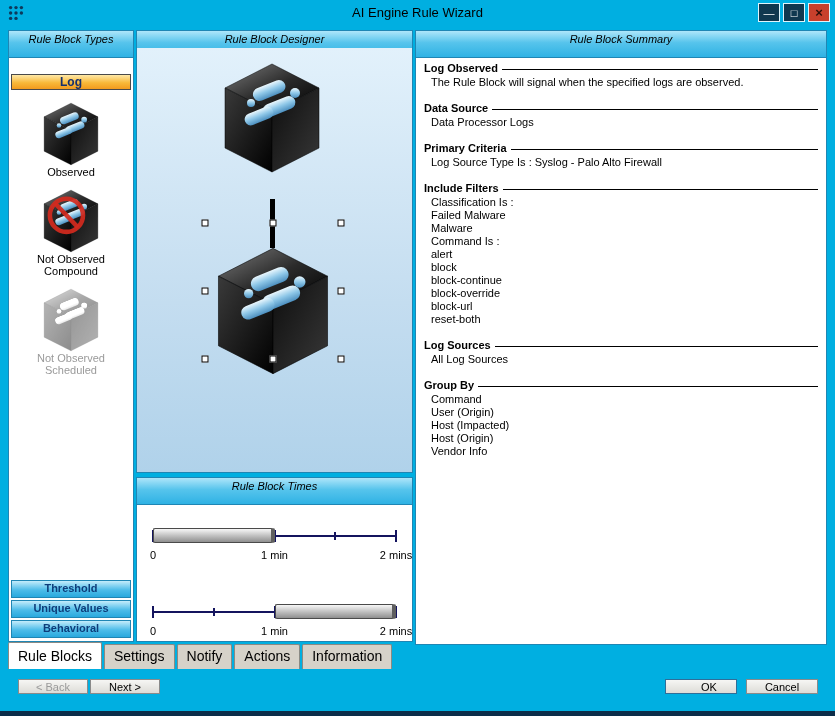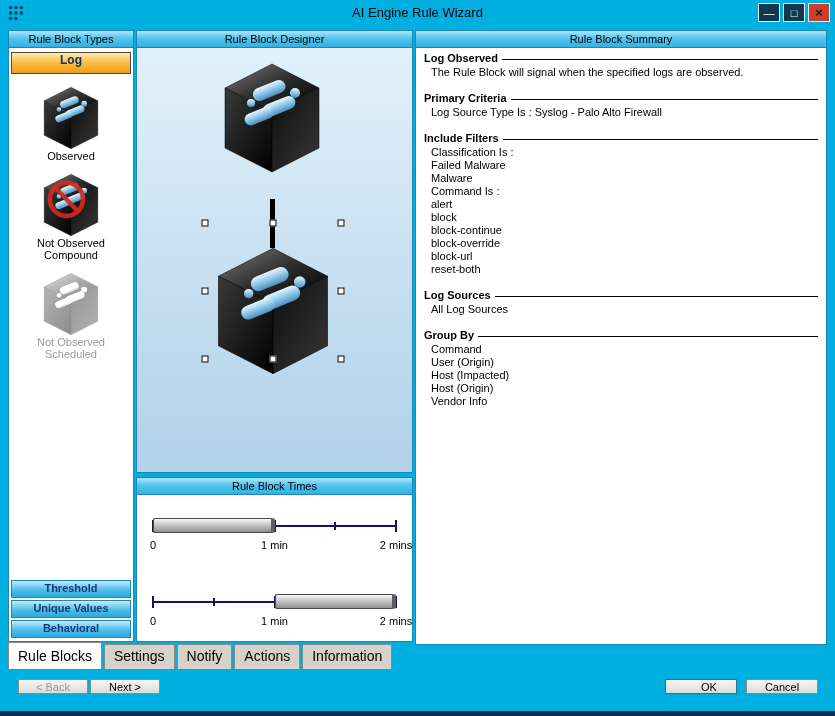--- a/index.html
+++ b/index.html
@@ -9,26 +9,26 @@
   
   .titlebar { position:absolute; top:0; left:0; right:0; height:26px; }
   .titlebar .title { position:absolute; left:0; right:0; top:5px; text-align:center; font-size:13px; color:#000; }
   .logo { position:absolute; left:7px; top:4px; width:18px; height:18px; }
   .controls { position:absolute; right:5px; top:3px; display:flex; gap:3px; }
   .wbtn { width:22px; height:19px; border:1px solid #dff4fb; display:flex; align-items:center; justify-content:center; font-size:11px; cursor:default; }
   .wbtn.min, .wbtn.max { background:#10384f; color:#fff; }
   .wbtn.close { background:#c8402c; color:#2a0d08; font-weight:bold; font-size:13px; }
 
   
-  .phead { height:17px; background:linear-gradient(180deg,#aee6fa,#56c4ec 45%,#2fb2e4); border-bottom:1px solid #1f86b4; font-size:11px; text-align:center; line-height:16px; color:#000; }
+  .phead { height:27px; background:linear-gradient(180deg,#aee6fa,#56c4ec 45%,#2fb2e4); border-bottom:1px solid #1f86b4; font-size:11px; text-align:center; line-height:16px; color:#000;font-style:italic; }
   .panel { border:1px solid #1f86b4; background:#fff; }
 
   
   .left-panel { position:absolute; left:8px; top:30px; width:126px; height:612px; }
-  .log-btn { margin:4px 2px 12px; height:22px; background:linear-gradient(180deg,#ffe9a8,#f8b93a 55%,#f29b1d); border:1px solid #4a4a4a; font-weight:bold; color:#15306e; text-align:center; line-height:15px; font-size:12px; cursor:pointer; }
+  .log-btn { margin:16px 2px 12px; height:16px; background:linear-gradient(180deg,#ffe9a8,#f8b93a 55%,#f29b1d); border:1px solid #4a4a4a; font-weight:bold; color:#15306e; text-align:center; line-height:15px; font-size:12px; cursor:pointer; }
   .type-item { text-align:center; margin-bottom:11px; }
   .cube-icon { width:58px; height:64px; display:block; margin:0 auto; }
   .cube-icon.dim { filter:grayscale(1) brightness(1.5) opacity(0.45); }
   .type-label { font-size:11px; color:#000; line-height:12px; }
   .type-label.dim-label { color:#9a9a9a; }
   .bottom-btns { position:absolute; bottom:3px; left:2px; right:2px; }
   .bbtn { height:18px; margin-top:2px; background:linear-gradient(180deg,#c3ecfb,#4fbde9 55%,#2aa9de); border:1px solid #1f86b4; font-weight:bold; color:#0d3d7a; font-size:11px; text-align:center; line-height:15px; cursor:pointer; }
 
   
   .designer { position:absolute; left:136px; top:30px; width:277px; height:443px; }
@@ -233,20 +233,27 @@
     <div class="sum-body">
 
       <div class="section">
         <div class="sec-head">
             <span>Log Observed</span>
             <span class="rule"></span>
           </div>
         <div class="sec-line">The Rule Block will signal when the specified logs are observed.</div>
       </div>
 
+      <div class="section">
+        <div class="sec-head">
+            <span>Data Source</span>
+            <span class="rule"></span>
+          </div>
+        <div class="sec-line">Data Processor Logs</div>
+      </div>
 
       <div class="section">
         <div class="sec-head">
             <span>Primary Criteria</span>
             <span class="rule"></span>
           </div>
         <div class="sec-line">Log Source Type Is : Syslog - Palo Alto Firewall</div>
       </div>
 
       <div class="section">

